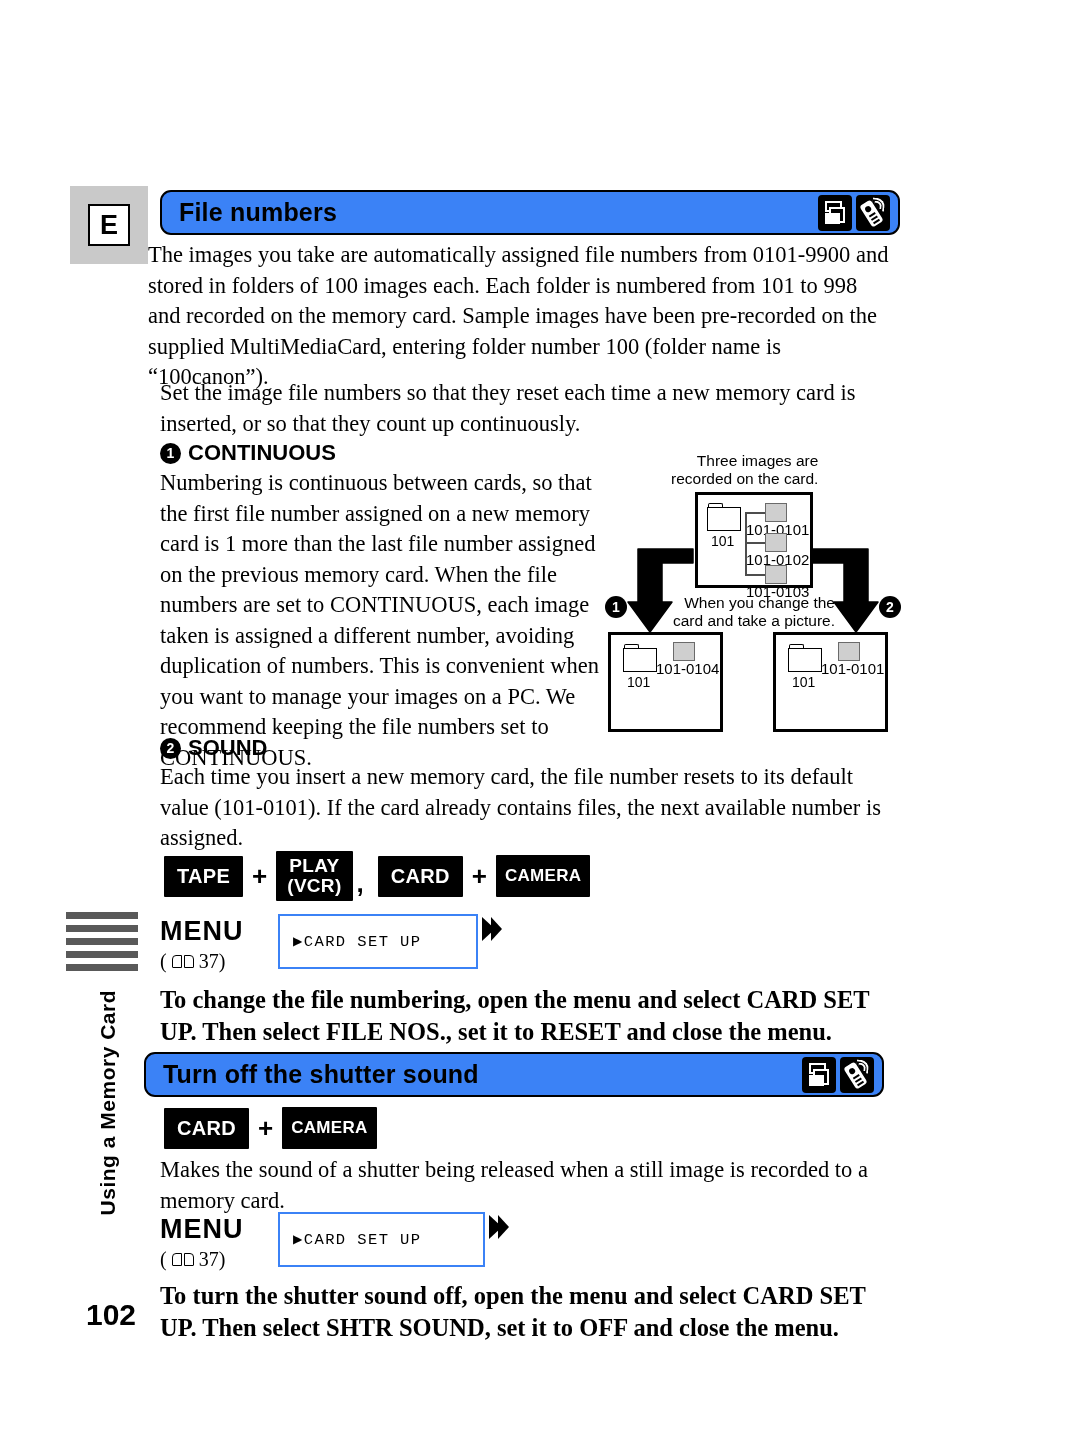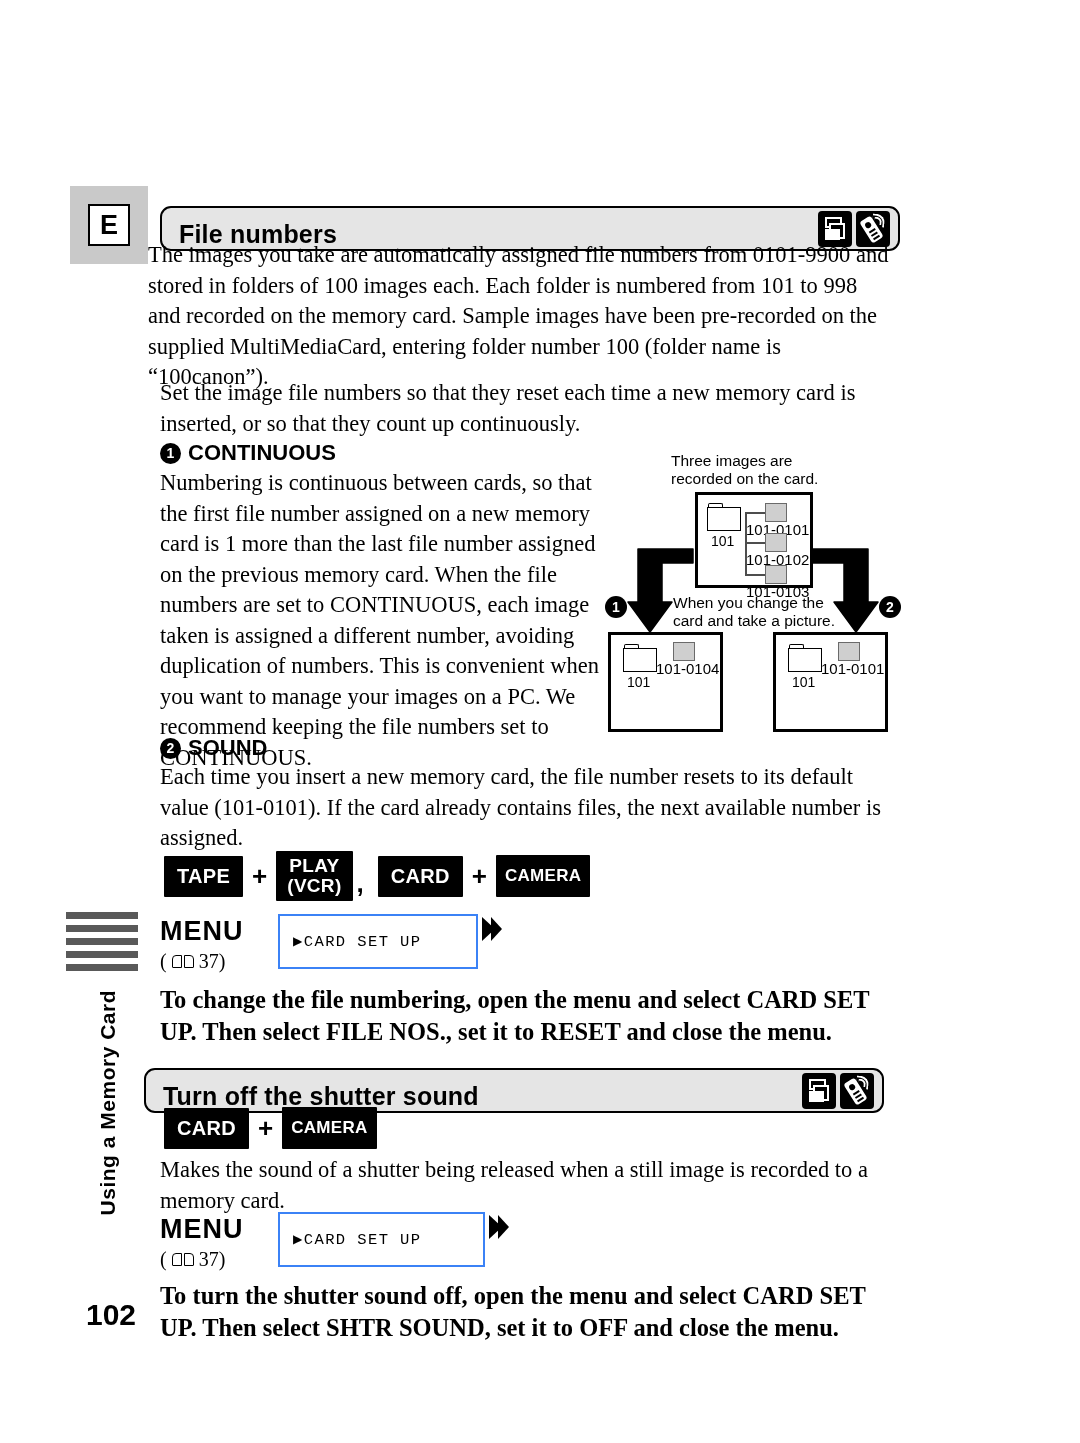--- a/index.html
+++ b/index.html
@@ -38,27 +38,26 @@
     justify-content: center;
     font-family: "Liberation Sans", sans-serif;
     font-weight: bold;
     font-size: 27px;
     line-height: 1;
   }
 
   
   .section-bar {
     position: absolute;
-    background: #e5e5e5;
+    background: #3b82f6;
     border: 2.5px solid #000;
     border-radius: 11px;
     display: flex;
-    align-items: flex-end;
-    box-sizing: border-box;
-    margin-top: 16px;
+    align-items: center;
+    box-sizing: border-box;
   }
   .section-bar .title {
     font-family: "Liberation Sans", sans-serif;
     font-weight: bold;
     font-size: 25px;
     margin-left: 17px;
     letter-spacing: 0.2px;
   }
   .section-bar .icons {
     position: absolute;
@@ -323,21 +322,21 @@
     font-size: 30px;
   }
 
   
   .diagram { position: absolute; left: 598px; top: 452px; width: 310px; height: 285px; }
   .dg-caption {
     position: absolute;
     font-family: "Liberation Sans", sans-serif;
     font-size: 15.5px;
     line-height: 18px;
-    text-align: left;
+    text-align: right;
   }
   .card-box {
     position: absolute;
     border: 3px solid #000;
     background: #fff;
     box-sizing: border-box;
     padding-left: 32px;
   }
   .folder {
     position: absolute;

